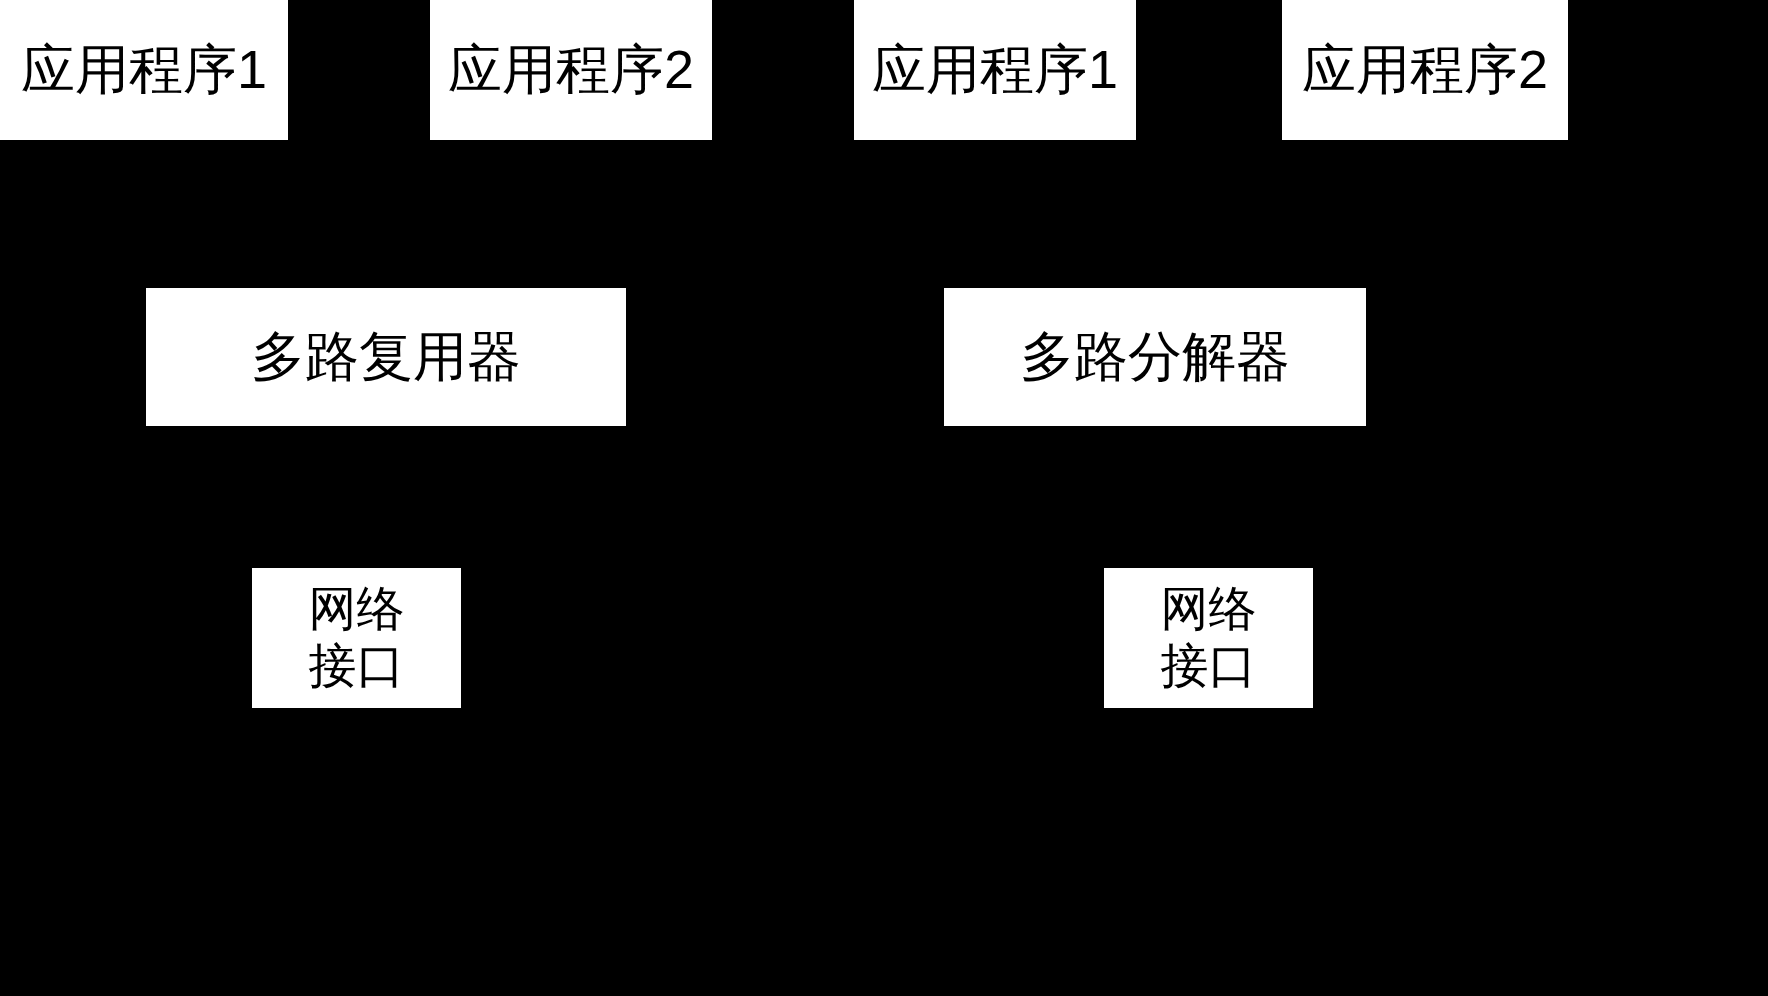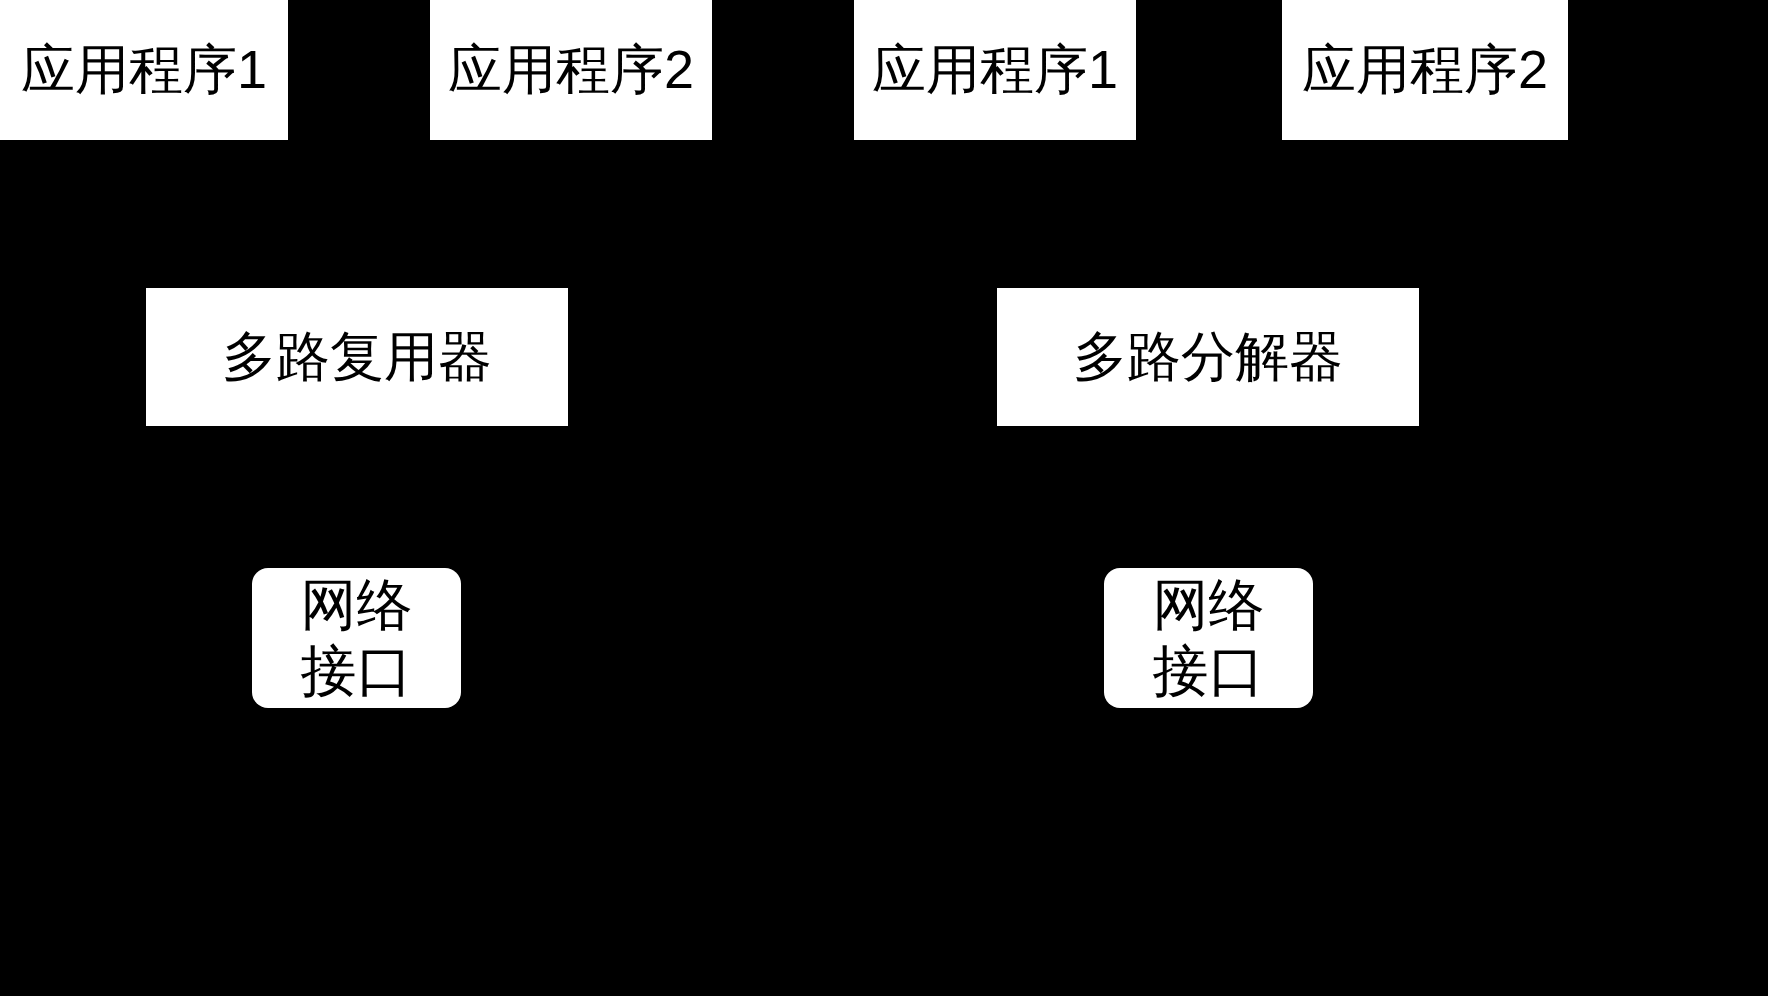--- a/index.html
+++ b/index.html
@@ -28,29 +28,29 @@
     line-height: 1.18;
     white-space: pre-line;
     font-weight: 400;
   }
   .node-label {
     display: block;
     white-space: pre-line;
   }
   .app-node   { font-size: 54px; text-align: center; }
   .mux-node   { font-size: 54px; }
-  .nic-node   { font-size: 56px; border-radius: 16px; }
+  .nic-node   { font-size: 48px; }
 </style>
 </head>
 <body>
 
 <div id="canvas" style="background: rgb(0, 0, 0);">
     <div class="node app-node" style="left: 0px; top: 0px; width: 288px; height: 140px; background: rgb(255, 255, 255); color: rgb(0, 0, 0);"><span class="node-label">应用程序1</span></div>
     <div class="node app-node" style="left: 430px; top: 0px; width: 282px; height: 140px; background: rgb(255, 255, 255); color: rgb(0, 0, 0);"><span class="node-label">应用程序2</span></div>
     <div class="node app-node" style="left: 854px; top: 0px; width: 282px; height: 140px; background: rgb(255, 255, 255); color: rgb(0, 0, 0);"><span class="node-label">应用程序1</span></div>
     <div class="node app-node" style="left: 1282px; top: 0px; width: 286px; height: 140px; background: rgb(255, 255, 255); color: rgb(0, 0, 0);"><span class="node-label">应用程序2</span></div>
-    <div class="node mux-node" style="left: 146px; top: 288px; width: 422px; height: 138px; background: rgb(255, 255, 255); color: rgb(0, 0, 0);"><span class="node-label">多路复用器</span></div>
-    <div class="node mux-node" style="left: 997px; top: 288px; width: 422px; height: 138px; background: rgb(255, 255, 255); color: rgb(0, 0, 0);"><span class="node-label">多路分解器</span></div>
+    <div class="node mux-node" style="left: 146px; top: 288px; width: 480px; height: 138px; background: rgb(255, 255, 255); color: rgb(0, 0, 0);"><span class="node-label">多路复用器</span></div>
+    <div class="node mux-node" style="left: 944px; top: 288px; width: 422px; height: 138px; background: rgb(255, 255, 255); color: rgb(0, 0, 0);"><span class="node-label">多路分解器</span></div>
     <div class="node nic-node" style="left: 252px; top: 568px; width: 209px; height: 140px; background: rgb(255, 255, 255); color: rgb(0, 0, 0);"><span class="node-label">网络
 接口</span></div>
     <div class="node nic-node" style="left: 1104px; top: 568px; width: 209px; height: 140px; background: rgb(255, 255, 255); color: rgb(0, 0, 0);"><span class="node-label">网络
 接口</span></div>
   </div>
 
 </body></html>

